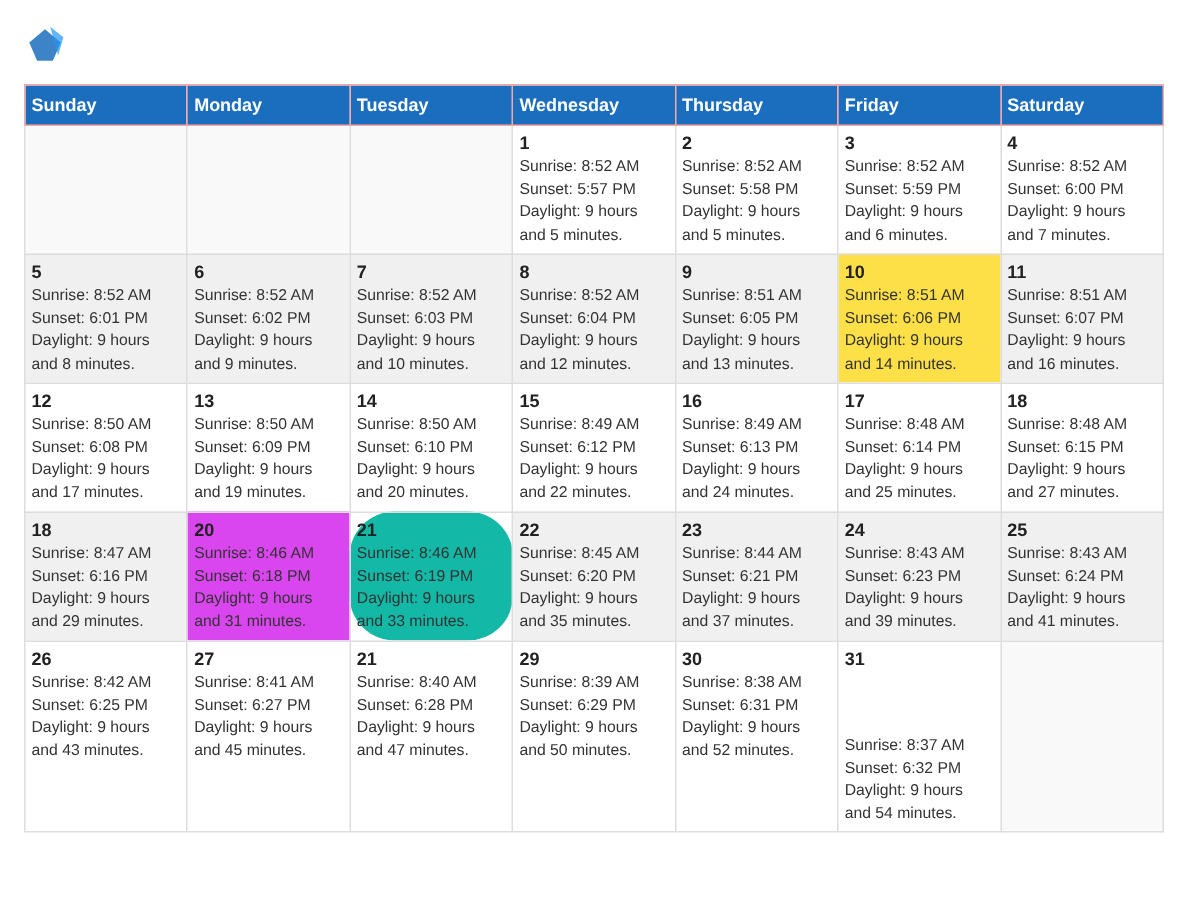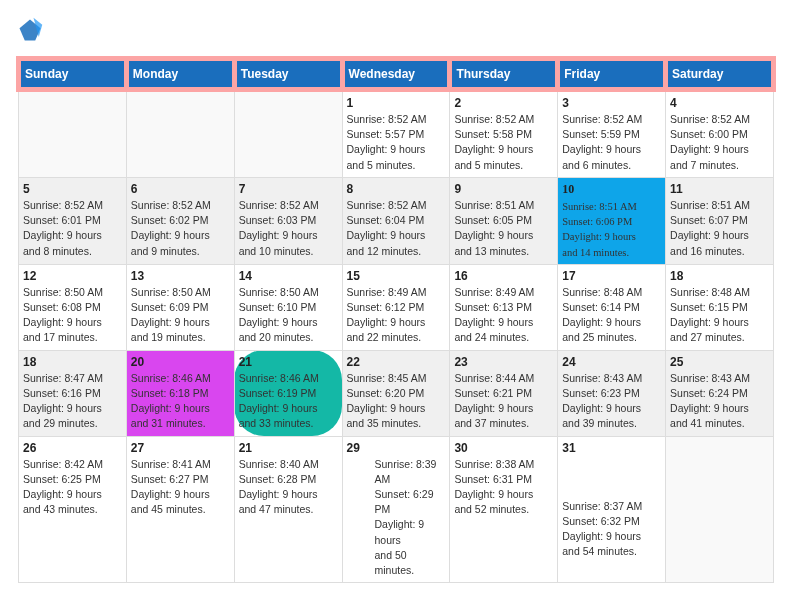--- a/index.html
+++ b/index.html
@@ -58,21 +58,21 @@
       border-collapse: collapse;
       font-size: 11px;
     }
     .calendar thead th {
       background: #1a6ebd;
       color: #fff;
       padding: 6px 4px;
       text-align: left;
       font-size: 12px;
       font-weight: bold;
-      border: 5px solid #fca5a5;
+      border: 1px solid #fca5a5;
     }
     .calendar tbody td {
       vertical-align: top;
       padding: 4px;
       border: 1px solid #ddd;
       width: calc(100% / 7);
       min-height: 80px;
       background: #fff;
     }
     .calendar tbody tr:nth-child(even) td {
@@ -188,21 +188,21 @@
 Daylight: 9 hours
 and 12 minutes.</div>
         </td>
         <td style="background: rgb(240, 240, 240);">
           <div class="day-number">9</div>
           <div class="day-info" style="white-space: pre-line;">Sunrise: 8:51 AM
 Sunset: 6:05 PM
 Daylight: 9 hours
 and 13 minutes.</div>
         </td>
-        <td style="background: #0ea5e9; font-family: Liberation Serif, serif;">
+        <td style="background: #fde047;">
           <div class="day-number">10</div>
           <div class="day-info" style="white-space: pre-line;">Sunrise: 8:51 AM
 Sunset: 6:06 PM
 Daylight: 9 hours
 and 14 minutes.</div>
         </td>
         <td style="background: rgb(240, 240, 240);">
           <div class="day-number">11</div>
           <div class="day-info" style="white-space: pre-line;">Sunrise: 8:51 AM
 Sunset: 6:07 PM
@@ -329,21 +329,21 @@
         </td>
         <td>
           <div class="day-number">21</div>
           <div class="day-info" style="white-space: pre-line;">Sunrise: 8:40 AM
 Sunset: 6:28 PM
 Daylight: 9 hours
 and 47 minutes.</div>
         </td>
         <td>
           <div class="day-number">29</div>
-          <div class="day-info" style="white-space: pre-line; margin-left: 28px;">Sunrise: 8:39 AM
+          <div class="day-info" style="white-space: pre-line;">Sunrise: 8:39 AM
 Sunset: 6:29 PM
 Daylight: 9 hours
 and 50 minutes.</div>
         </td>
         <td>
           <div class="day-number">30</div>
           <div class="day-info" style="white-space: pre-line;">Sunrise: 8:38 AM
 Sunset: 6:31 PM
 Daylight: 9 hours
 and 52 minutes.</div>

